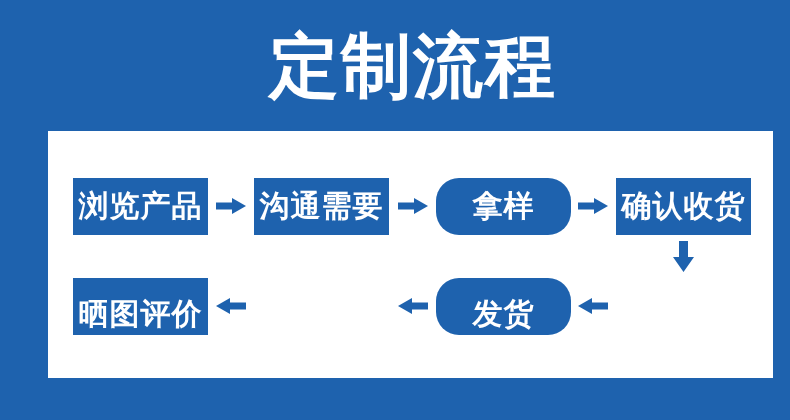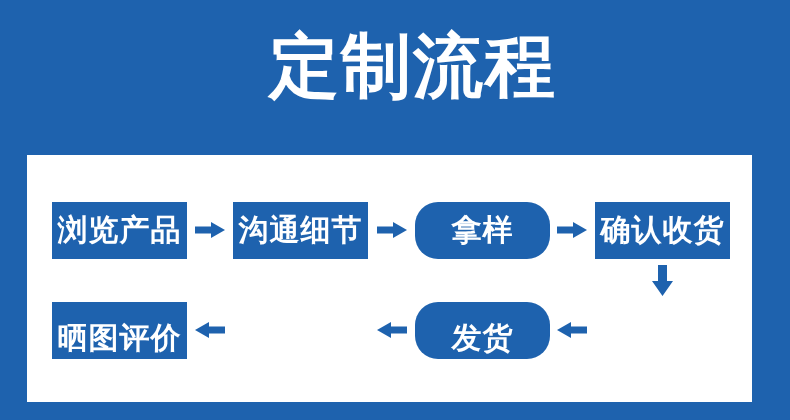--- a/index.html
+++ b/index.html
@@ -23,24 +23,23 @@
   }
   .header-title {
     color: #ffffff;
     font-size: 70px;
     font-weight: 900;
     letter-spacing: 2px;
     line-height: 1;
   }
   .panel {
     position: absolute;
-    left: 27px; top: 131px;
+    left: 48px; top: 131px;
     width: 725px; height: 247px;
     background: #ffffff;
-    margin-top: 24px;
   }
   .step {
     position: absolute;
     width: 135px; height: 57px;
     background: #1e62ae;
     color: #ffffff;
     font-size: 30px;
     font-weight: 700;
     display: flex;
     align-items: center;
@@ -74,21 +73,21 @@
 
   <div class="step row1 c1">
     <span>浏览产品</span>
   </div>
   <div class="arrow ar-row1 ag1">
     <svg width="30" height="16" viewBox="0 0 30 16">
         <polygon points="0,4.5 16,4.5 16,0 30,8 16,16 16,11.5 0,11.5" fill="#1e62ae"></polygon>
       </svg>
   </div>
   <div class="step row1 c2">
-    <span>沟通细节</span>
+    <span>沟通需要</span>
   </div>
   <div class="arrow ar-row1 ag2">
     <svg width="30" height="16" viewBox="0 0 30 16">
         <polygon points="0,4.5 16,4.5 16,0 30,8 16,16 16,11.5 0,11.5" fill="#1e62ae"></polygon>
       </svg>
   </div>
   <div class="step row1 c3">
     <span>拿样</span>
   </div>
   <div class="arrow ar-row1 ag3">

